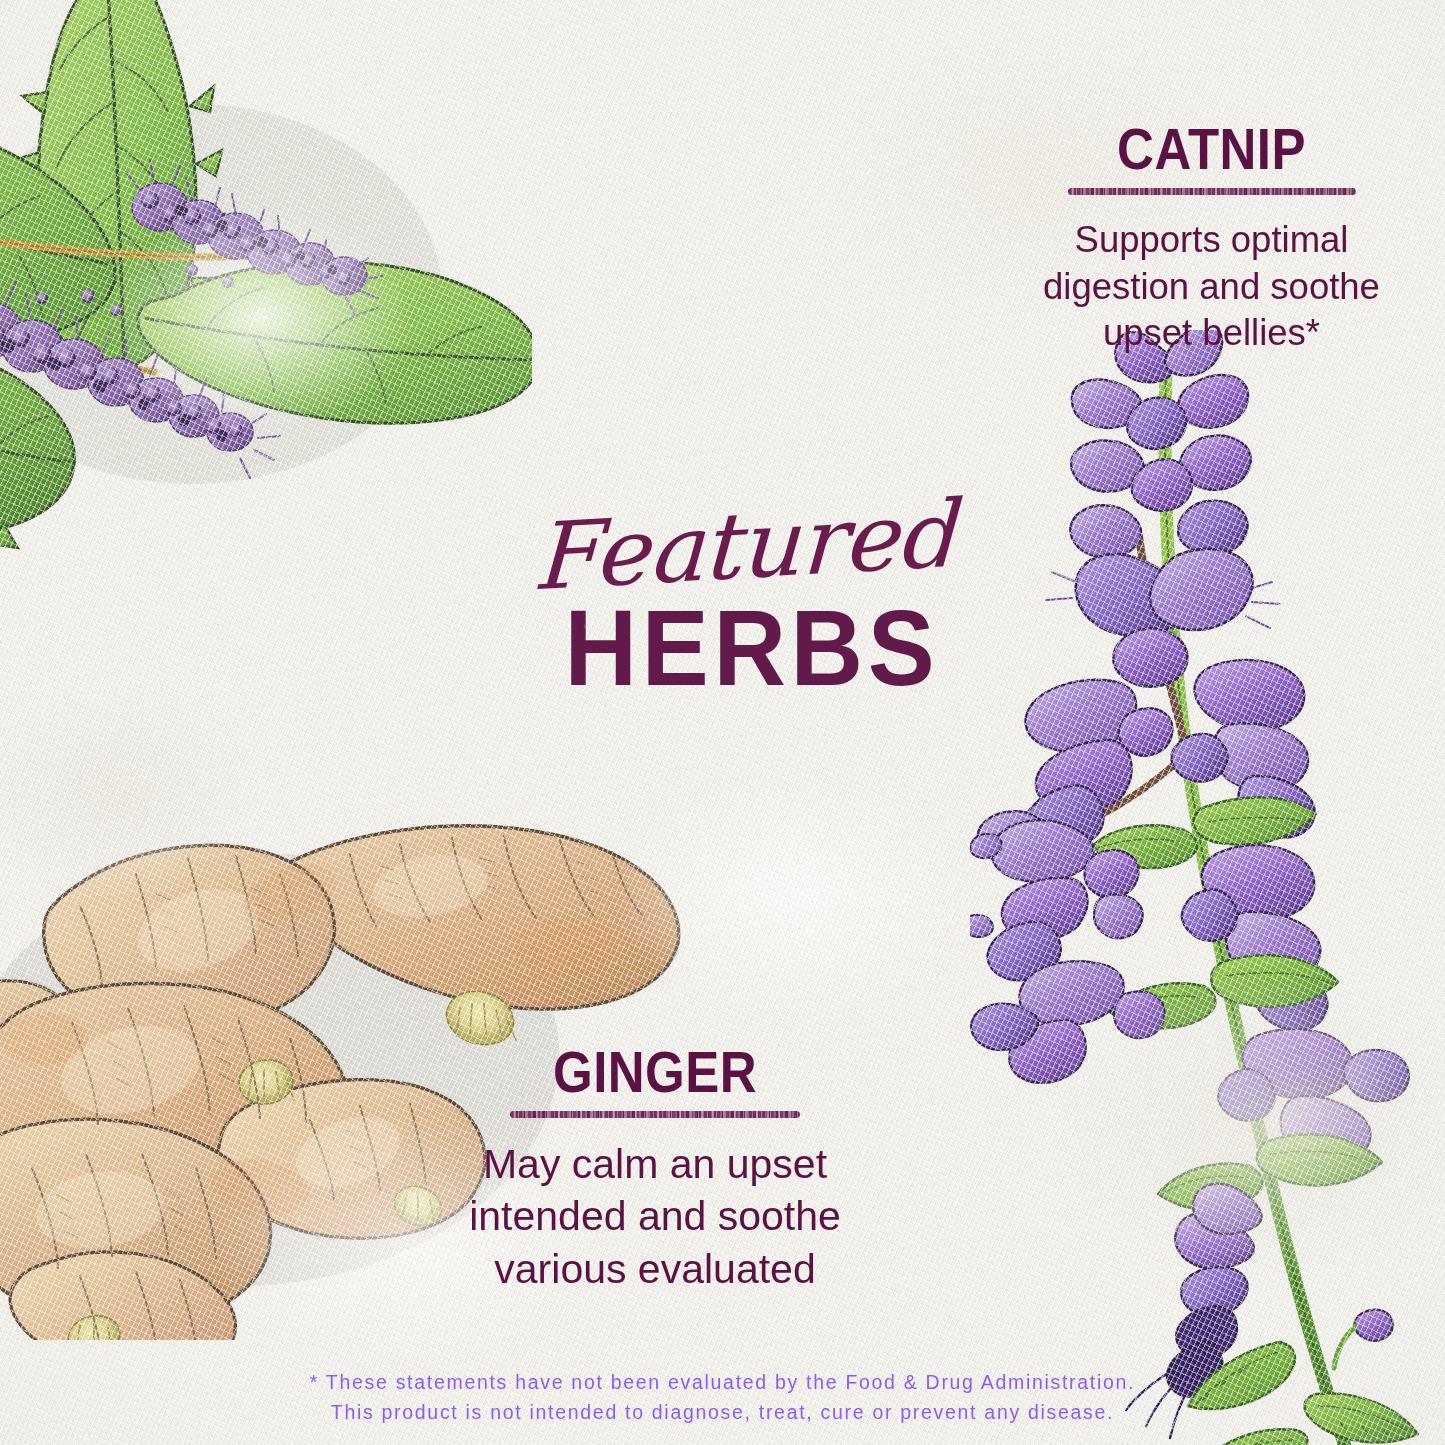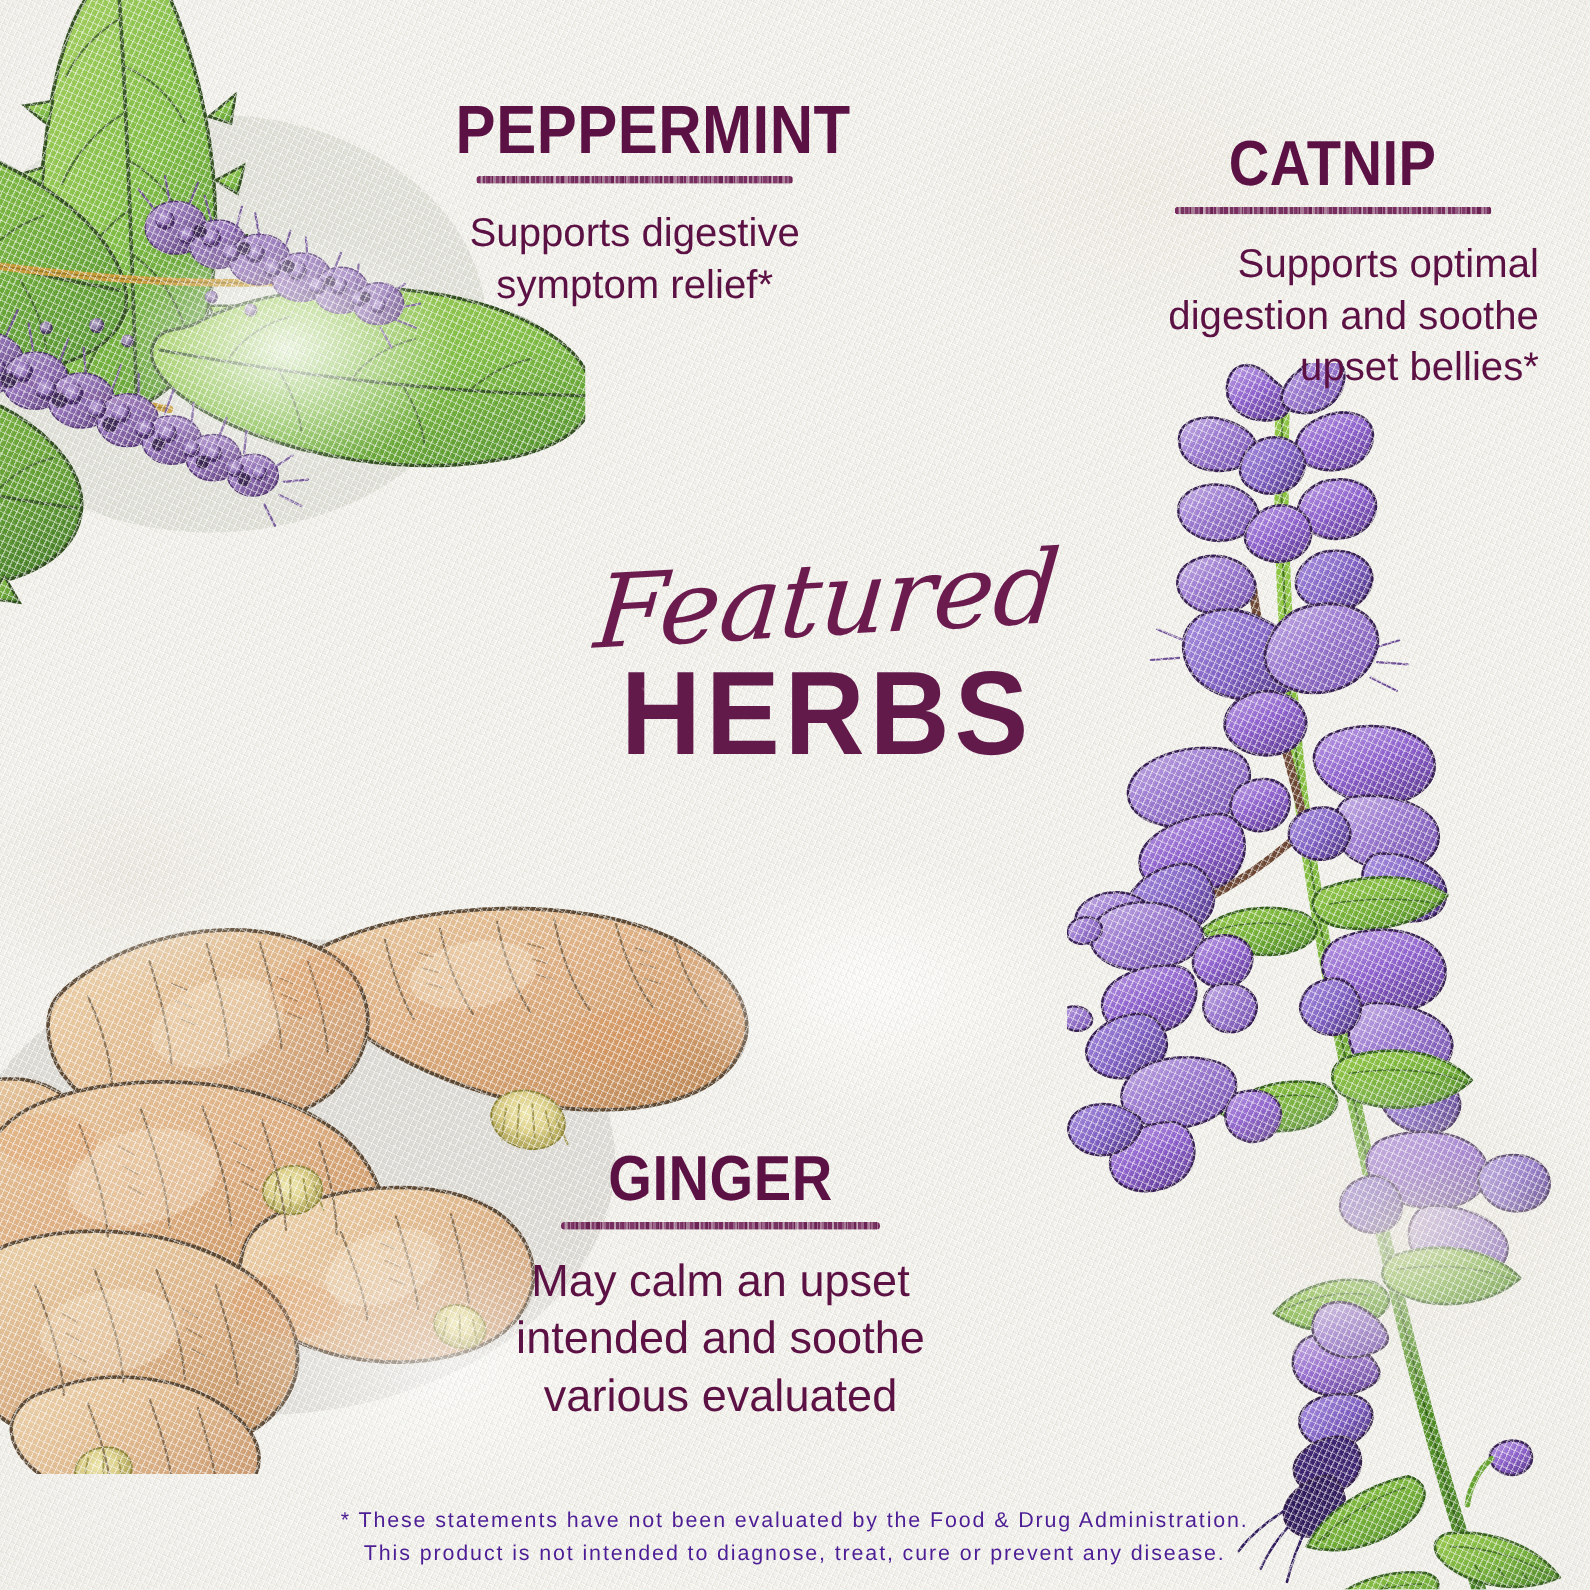--- a/index.html
+++ b/index.html
@@ -93,21 +93,21 @@
        repeating-linear-gradient(57deg, rgba(0,0,0,1) 0px, rgba(0,0,0,1) 5px, rgba(0,0,0,.72) 5px, rgba(0,0,0,.72) 7px);
             mask-image:
        radial-gradient(circle 3px at 18% 30%, rgba(0,0,0,.25), rgba(0,0,0,1) 100%),
        repeating-linear-gradient(57deg, rgba(0,0,0,1) 0px, rgba(0,0,0,1) 5px, rgba(0,0,0,.72) 5px, rgba(0,0,0,.72) 7px);
     -webkit-mask-composite:source-over;
   }
 
   
   #footer{
     position:absolute;left:0;right:0;bottom:18px;text-align:center;
-    color:#4c1d95;
+    color:#8b5cf6;
     font-size:19.5px;
     letter-spacing:1.7px;
     line-height:1.55;
   }
   #footer div{white-space:nowrap;}
 
   
   .art{position:absolute;pointer-events:none;}
   #art-peppermint{left:-108px;top:-36px;width:640px;height:620px;}
   #art-catnip{left:970px;top:330px;width:480px;height:1125px;}
@@ -668,33 +668,25 @@
           <path d="M272 1116 l-8 6"></path>
           <path d="M292 1110 l-8 6"></path>
       </g>
     </svg>
   </div>
 
   <div class="paper-mottle"></div>
   <div class="paper-grain"></div>
   <div class="paper-vignette"></div>
 
-  <div class="blk" id="blk-peppermint" style="left:392px;top:88px;width:370px;">
-    <div class="herb-title" style="font-size:62px;">PEPPERMINT</div>
-    <div class="rule" style="width:288px;"></div>
-    <div class="herb-desc" style="font-size:36.5px;margin-top:22px;">
-      <div>Supports digestive</div>
-      <div>symptom relief*</div>
-    </div>
-  </div>
 
   <div class="blk" id="blk-catnip" style="left:1024px;top:120px;width:375px;">
     <div class="herb-title" style="font-size:58px;">CATNIP</div>
     <div class="rule" style="width:288px;"></div>
-    <div class="herb-desc" style="font-size:36.5px;margin-top:22px;text-align:right;">
+    <div class="herb-desc" style="font-size:36.5px;margin-top:22px;">
       <div>Supports optimal</div>
       <div>digestion and soothe</div>
       <div>upset bellies*</div>
     </div>
   </div>
 
   <div class="blk" id="blk-ginger" style="left:460px;top:995px;width:390px;margin-top:48px;">
     <div class="herb-title" style="font-size:58px;">GINGER</div>
     <div class="rule" style="width:290px;"></div>
     <div class="herb-desc" style="font-size:41px;margin-top:20px;">

